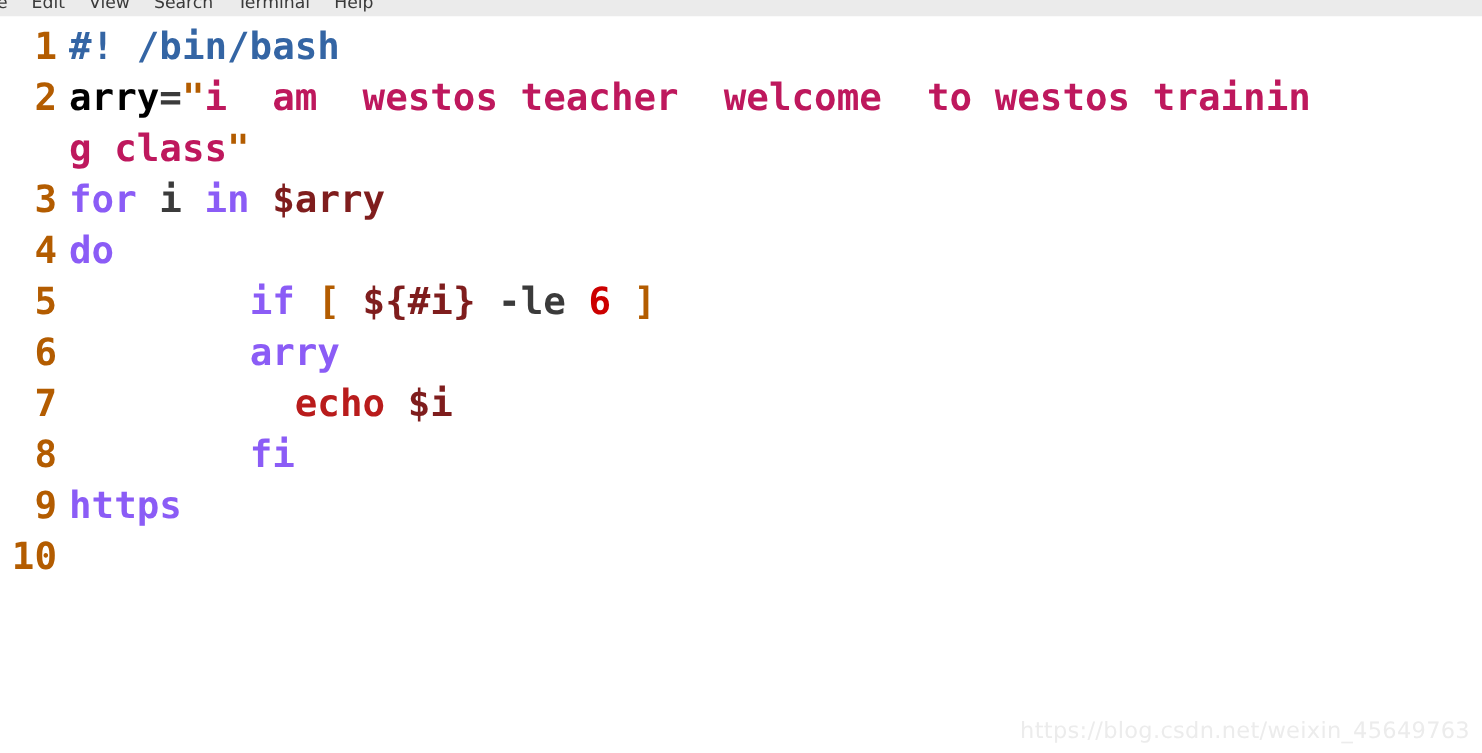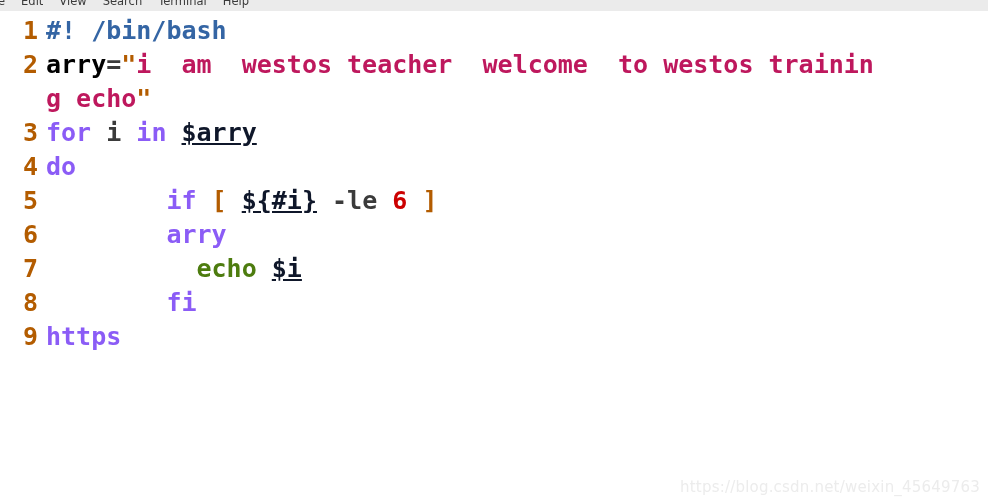--- a/index.html
+++ b/index.html
@@ -90,24 +90,24 @@
     overflow: hidden;
   }
 
   
   .tok-comment  { color: #3465a4; }
   .tok-var      { color: #000000; }
   .tok-plain    { color: #3b3b3b; }
   .tok-quote    { color: #b35c00; }
   .tok-string   { color: #be185d; }
   .tok-keyword  { color: #8b5cf6; }
-  .tok-subst    { color: #0f172a; text-decoration: underline; }
+  .tok-subst    { color: #7f1d1d; }
   .tok-number   { color: #cc0000; }
   .tok-bracket  { color: #b35c00; }
-  .tok-builtin  { color: #4d7c0f; }
+  .tok-builtin  { color: #b91c1c; }
 
   
   #watermark {
     position: absolute;
     right: 8px;
     bottom: 6px;
     font-family: "DejaVu Sans", "Liberation Sans", sans-serif;
     font-size: 15px;
     color: #ececec;
     letter-spacing: 0.2px;
@@ -126,23 +126,24 @@
       <div class="menu-item">Search</div>
       <div class="menu-item">Terminal</div>
       <div class="menu-item">Help</div>
     </div>
 </div>
 
 <div id="editor">
   <div id="code-area">
       <div class="code-row"><div class="gutter">1</div><div class="code"><span class="tok-comment">#! /bin/bash</span></div></div>
       <div class="code-row"><div class="gutter">2</div><div class="code"><span class="tok-var">arry</span><span class="tok-plain">=</span><span class="tok-quote">"</span><span class="tok-string">i  am  westos teacher  welcome  to westos trainin</span></div></div>
-      <div class="code-row"><div class="gutter"></div><div class="code"><span class="tok-string">g echo</span><span class="tok-quote">"</span></div></div>
+      <div class="code-row"><div class="gutter"></div><div class="code"><span class="tok-string">g class</span><span class="tok-quote">"</span></div></div>
       <div class="code-row"><div class="gutter">3</div><div class="code"><span class="tok-keyword">for</span><span class="tok-plain"> </span><span class="tok-plain">i</span><span class="tok-plain"> </span><span class="tok-keyword">in</span><span class="tok-plain"> </span><span class="tok-subst">$arry</span></div></div>
       <div class="code-row"><div class="gutter">4</div><div class="code"><span class="tok-keyword">do</span></div></div>
       <div class="code-row"><div class="gutter">5</div><div class="code"><span class="tok-plain">        </span><span class="tok-keyword">if</span><span class="tok-plain"> </span><span class="tok-bracket">[</span><span class="tok-plain"> </span><span class="tok-subst">${#i}</span><span class="tok-plain"> </span><span class="tok-plain">-le</span><span class="tok-plain"> </span><span class="tok-number">6</span><span class="tok-plain"> </span><span class="tok-bracket">]</span></div></div>
       <div class="code-row"><div class="gutter">6</div><div class="code"><span class="tok-plain">        </span><span class="tok-keyword">arry</span></div></div>
       <div class="code-row"><div class="gutter">7</div><div class="code"><span class="tok-plain">          </span><span class="tok-builtin">echo</span><span class="tok-plain"> </span><span class="tok-subst">$i</span></div></div>
       <div class="code-row"><div class="gutter">8</div><div class="code"><span class="tok-plain">        </span><span class="tok-keyword">fi</span></div></div>
       <div class="code-row"><div class="gutter">9</div><div class="code"><span class="tok-keyword">https</span></div></div>
+      <div class="code-row"><div class="gutter">10</div><div class="code"></div></div>
     </div>
   <div id="watermark">https://blog.csdn.net/weixin_45649763</div>
 </div>
 
 </body></html>

